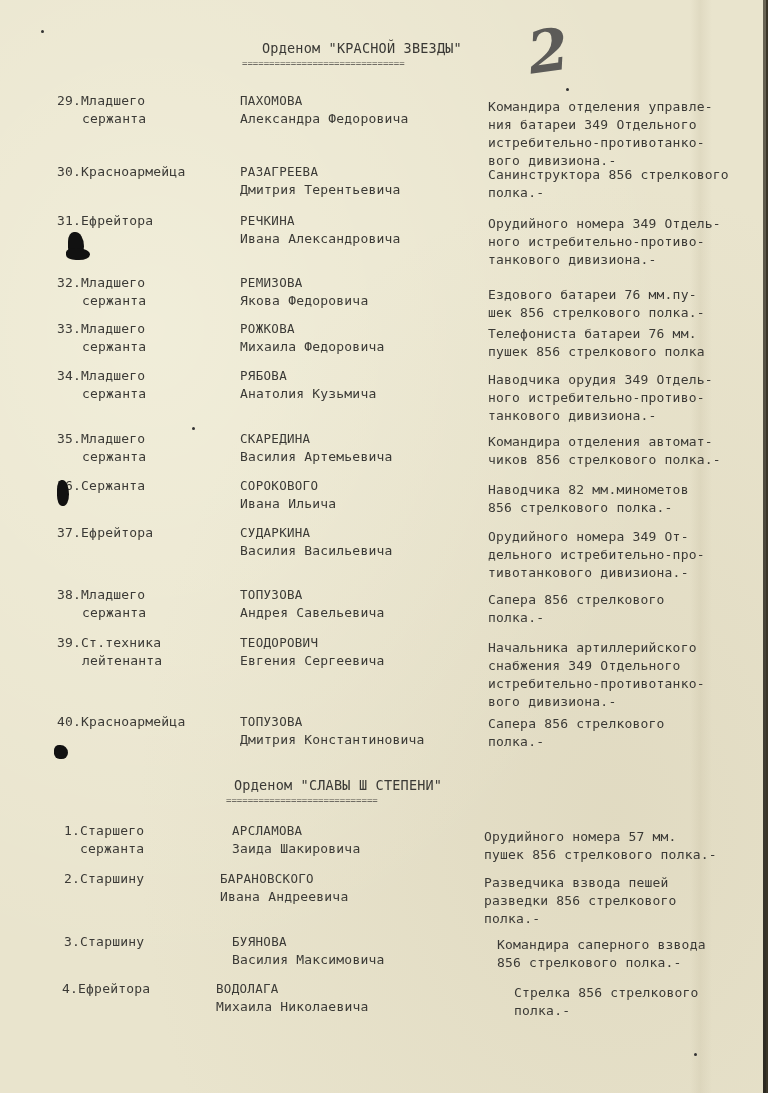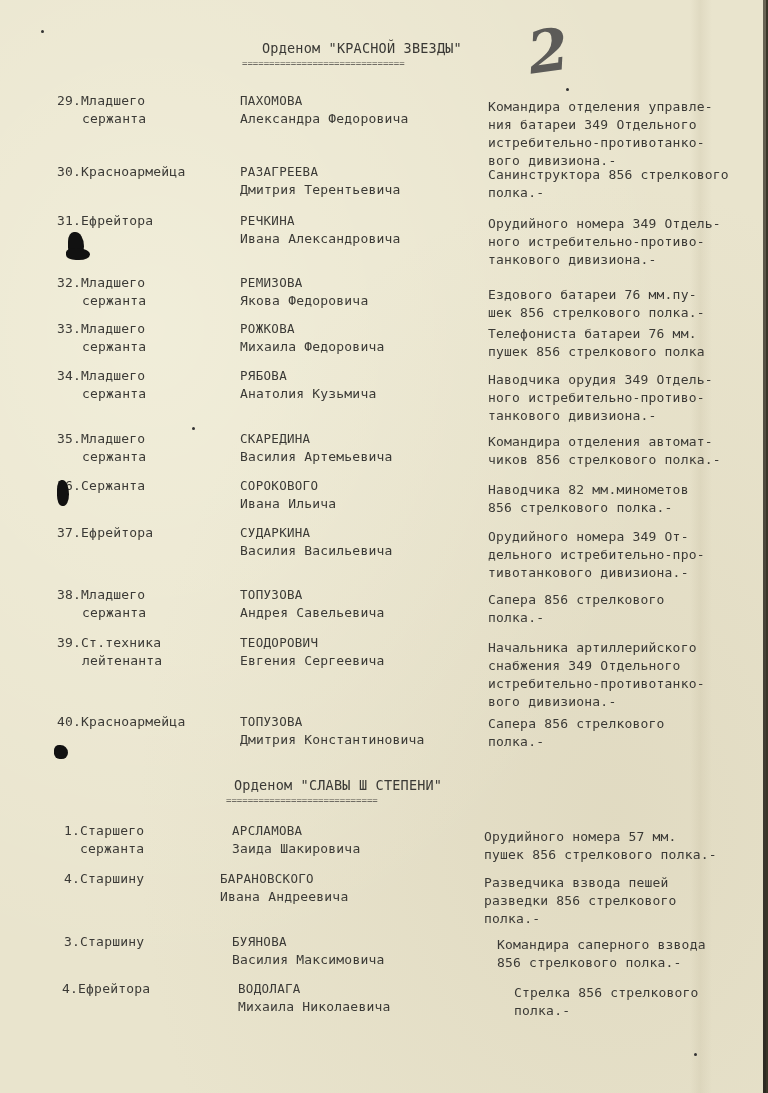--- a/index.html
+++ b/index.html
@@ -294,21 +294,21 @@
     <div class="col-name" style="left:232px;">
       <span class="surname">АРСЛАМОВА</span>
       <span>Заида Шакировича</span>
     </div>
     <div class="col-desc" style="left:484px; top:6px;">Орудийного номера 57 мм.
 пушек 856 стрелкового полка.-</div>
   </div>
 
   <div class="entry" style="top:870px;">
     <div class="col-rank" style="left:64px;">
-      <span>4.Старшину</span>
+      <span>2.Старшину</span>
     </div>
     <div class="col-name" style="left:220px;">
       <span class="surname">БАРАНОВСКОГО</span>
       <span>Ивана Андреевича</span>
     </div>
     <div class="col-desc" style="left:484px; top:4px;">Разведчика взвода пешей
 разведки 856 стрелкового
 полка.-</div>
   </div>
 
@@ -321,21 +321,21 @@
       <span>Василия Максимовича</span>
     </div>
     <div class="col-desc" style="left:497px; top:3px;">Командира саперного взвода
 856 стрелкового полка.-</div>
   </div>
 
   <div class="entry" style="top:980px;">
     <div class="col-rank" style="left:62px;">
       <span>4.Ефрейтора</span>
     </div>
-    <div class="col-name" style="left:238px;">
+    <div class="col-name" style="left:216px;">
       <span class="surname">ВОДОЛАГА</span>
       <span>Михаила Николаевича</span>
     </div>
     <div class="col-desc" style="left:482px; top:4px;margin-left:32px;">Стрелка 856 стрелкового
 полка.-</div>
   </div>
 
   <div class="blot" style="left:68px; top:232px; width:16px; height:26px;"></div>
   <div class="blot" style="left:66px; top:248px; width:24px; height:12px;"></div>
   <div class="blot" style="left:57px; top:480px; width:12px; height:26px;"></div>

